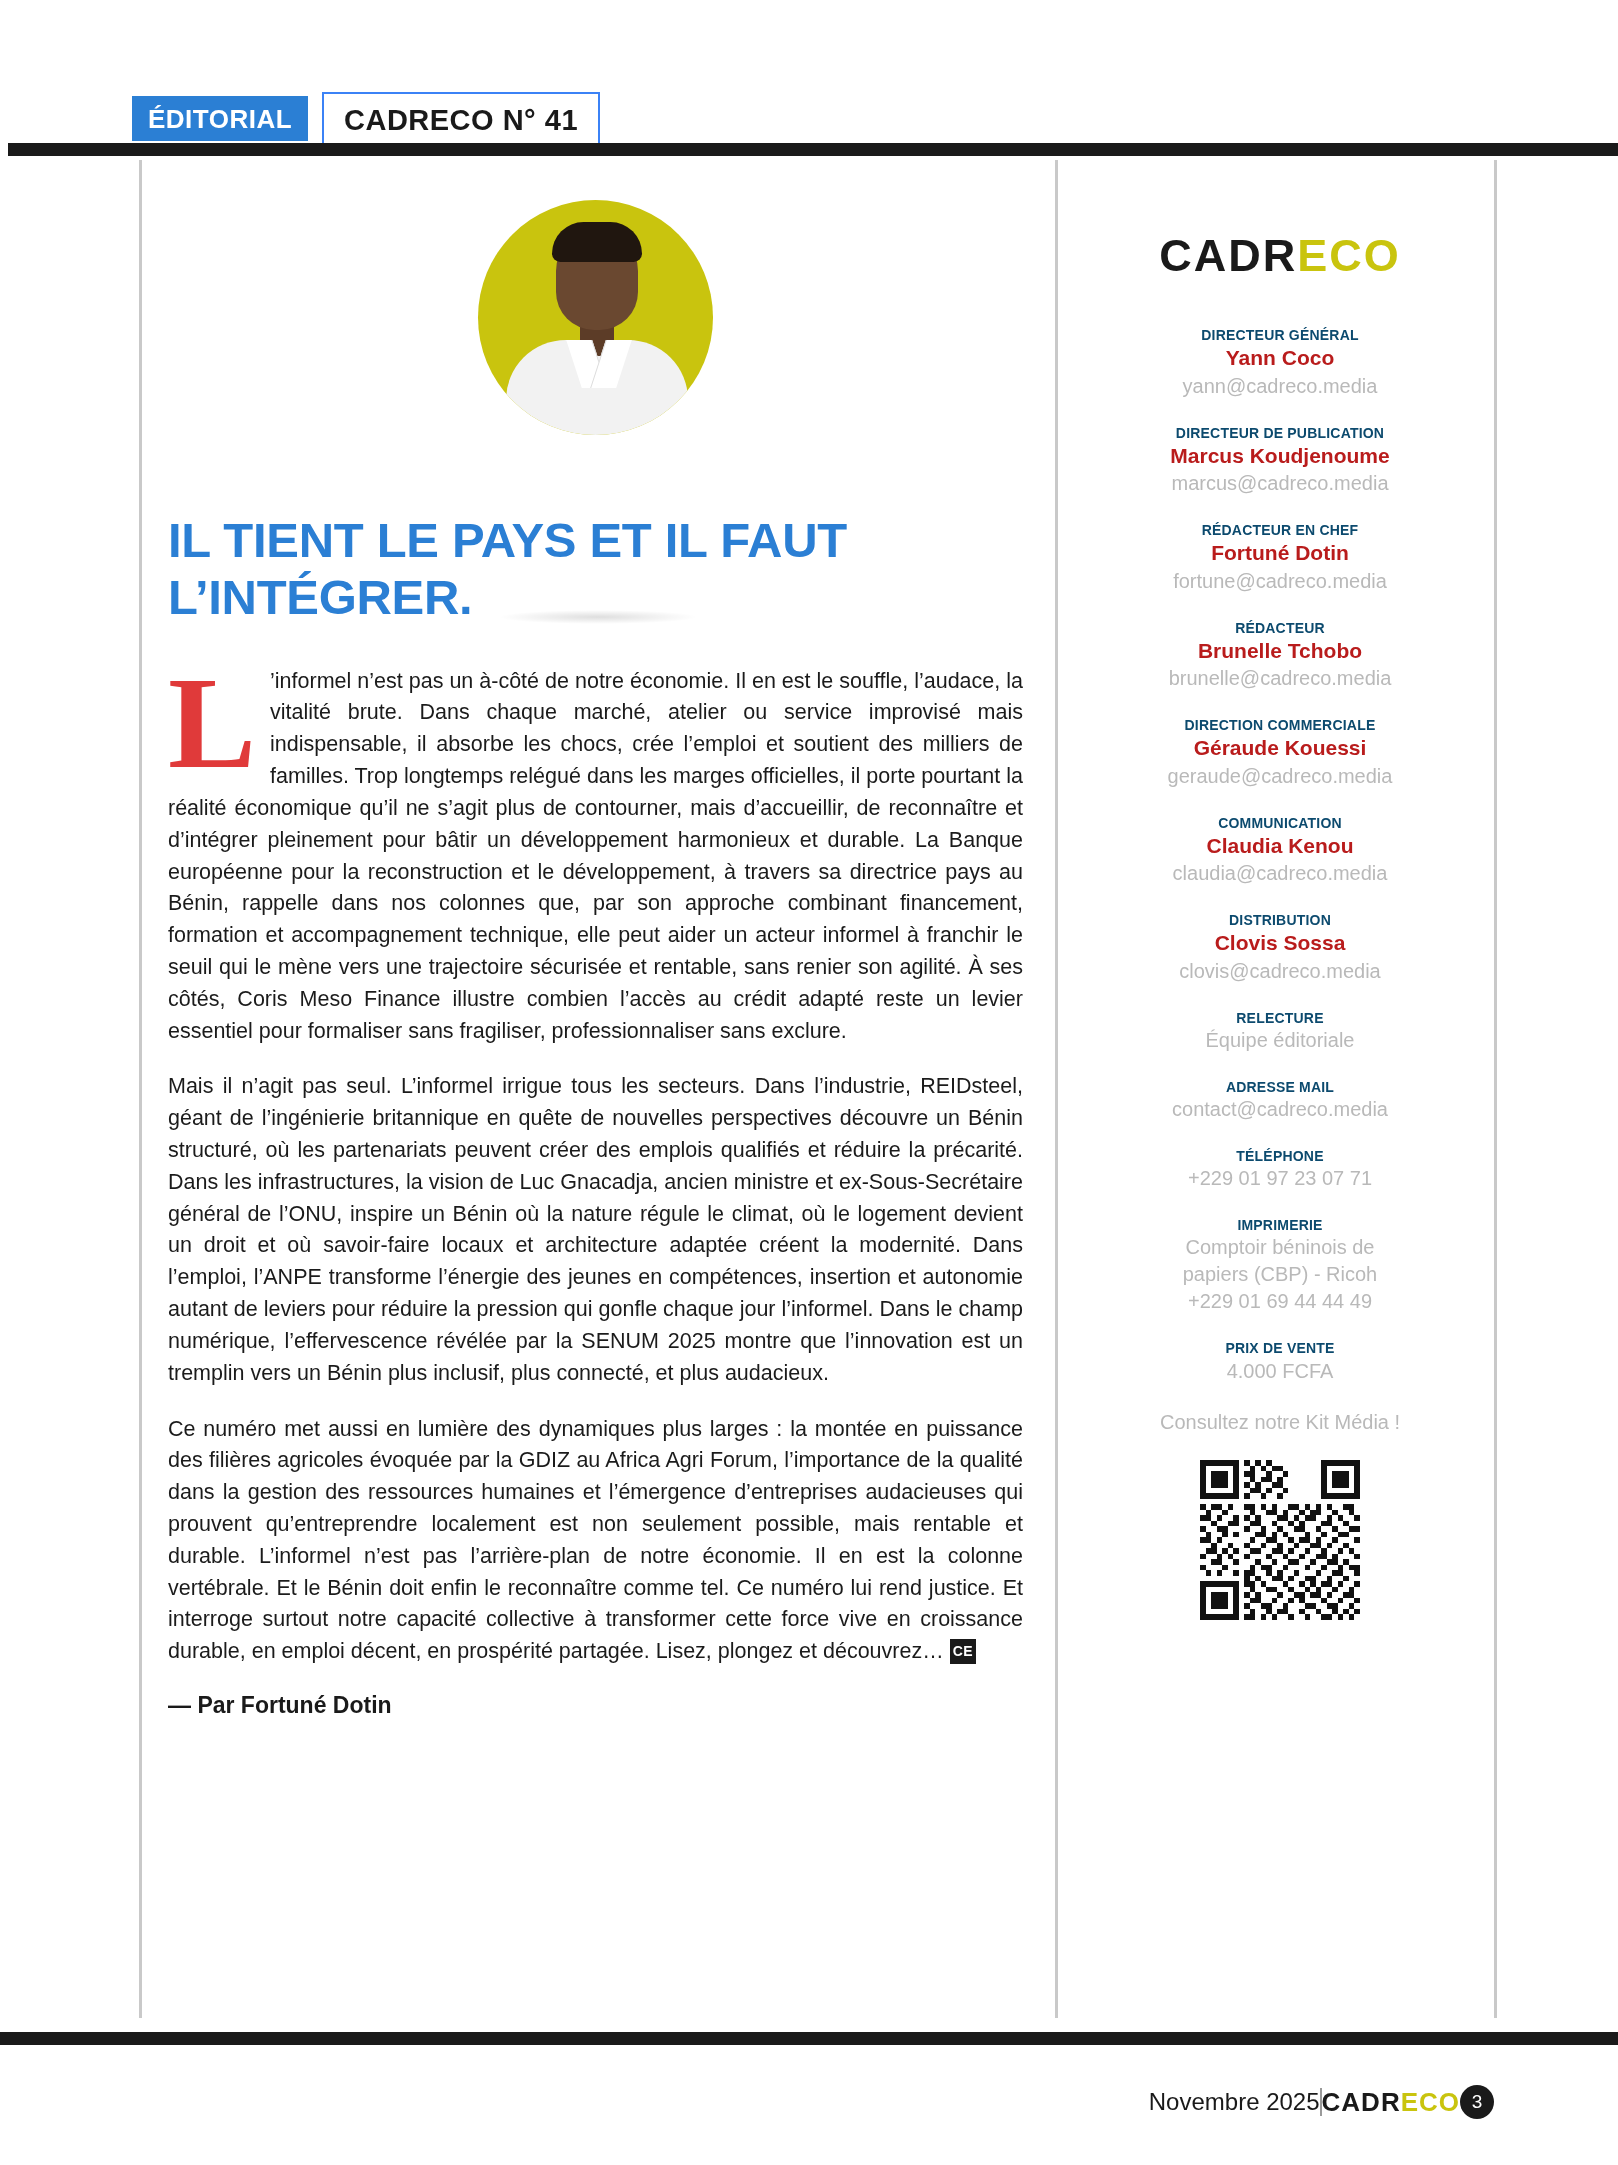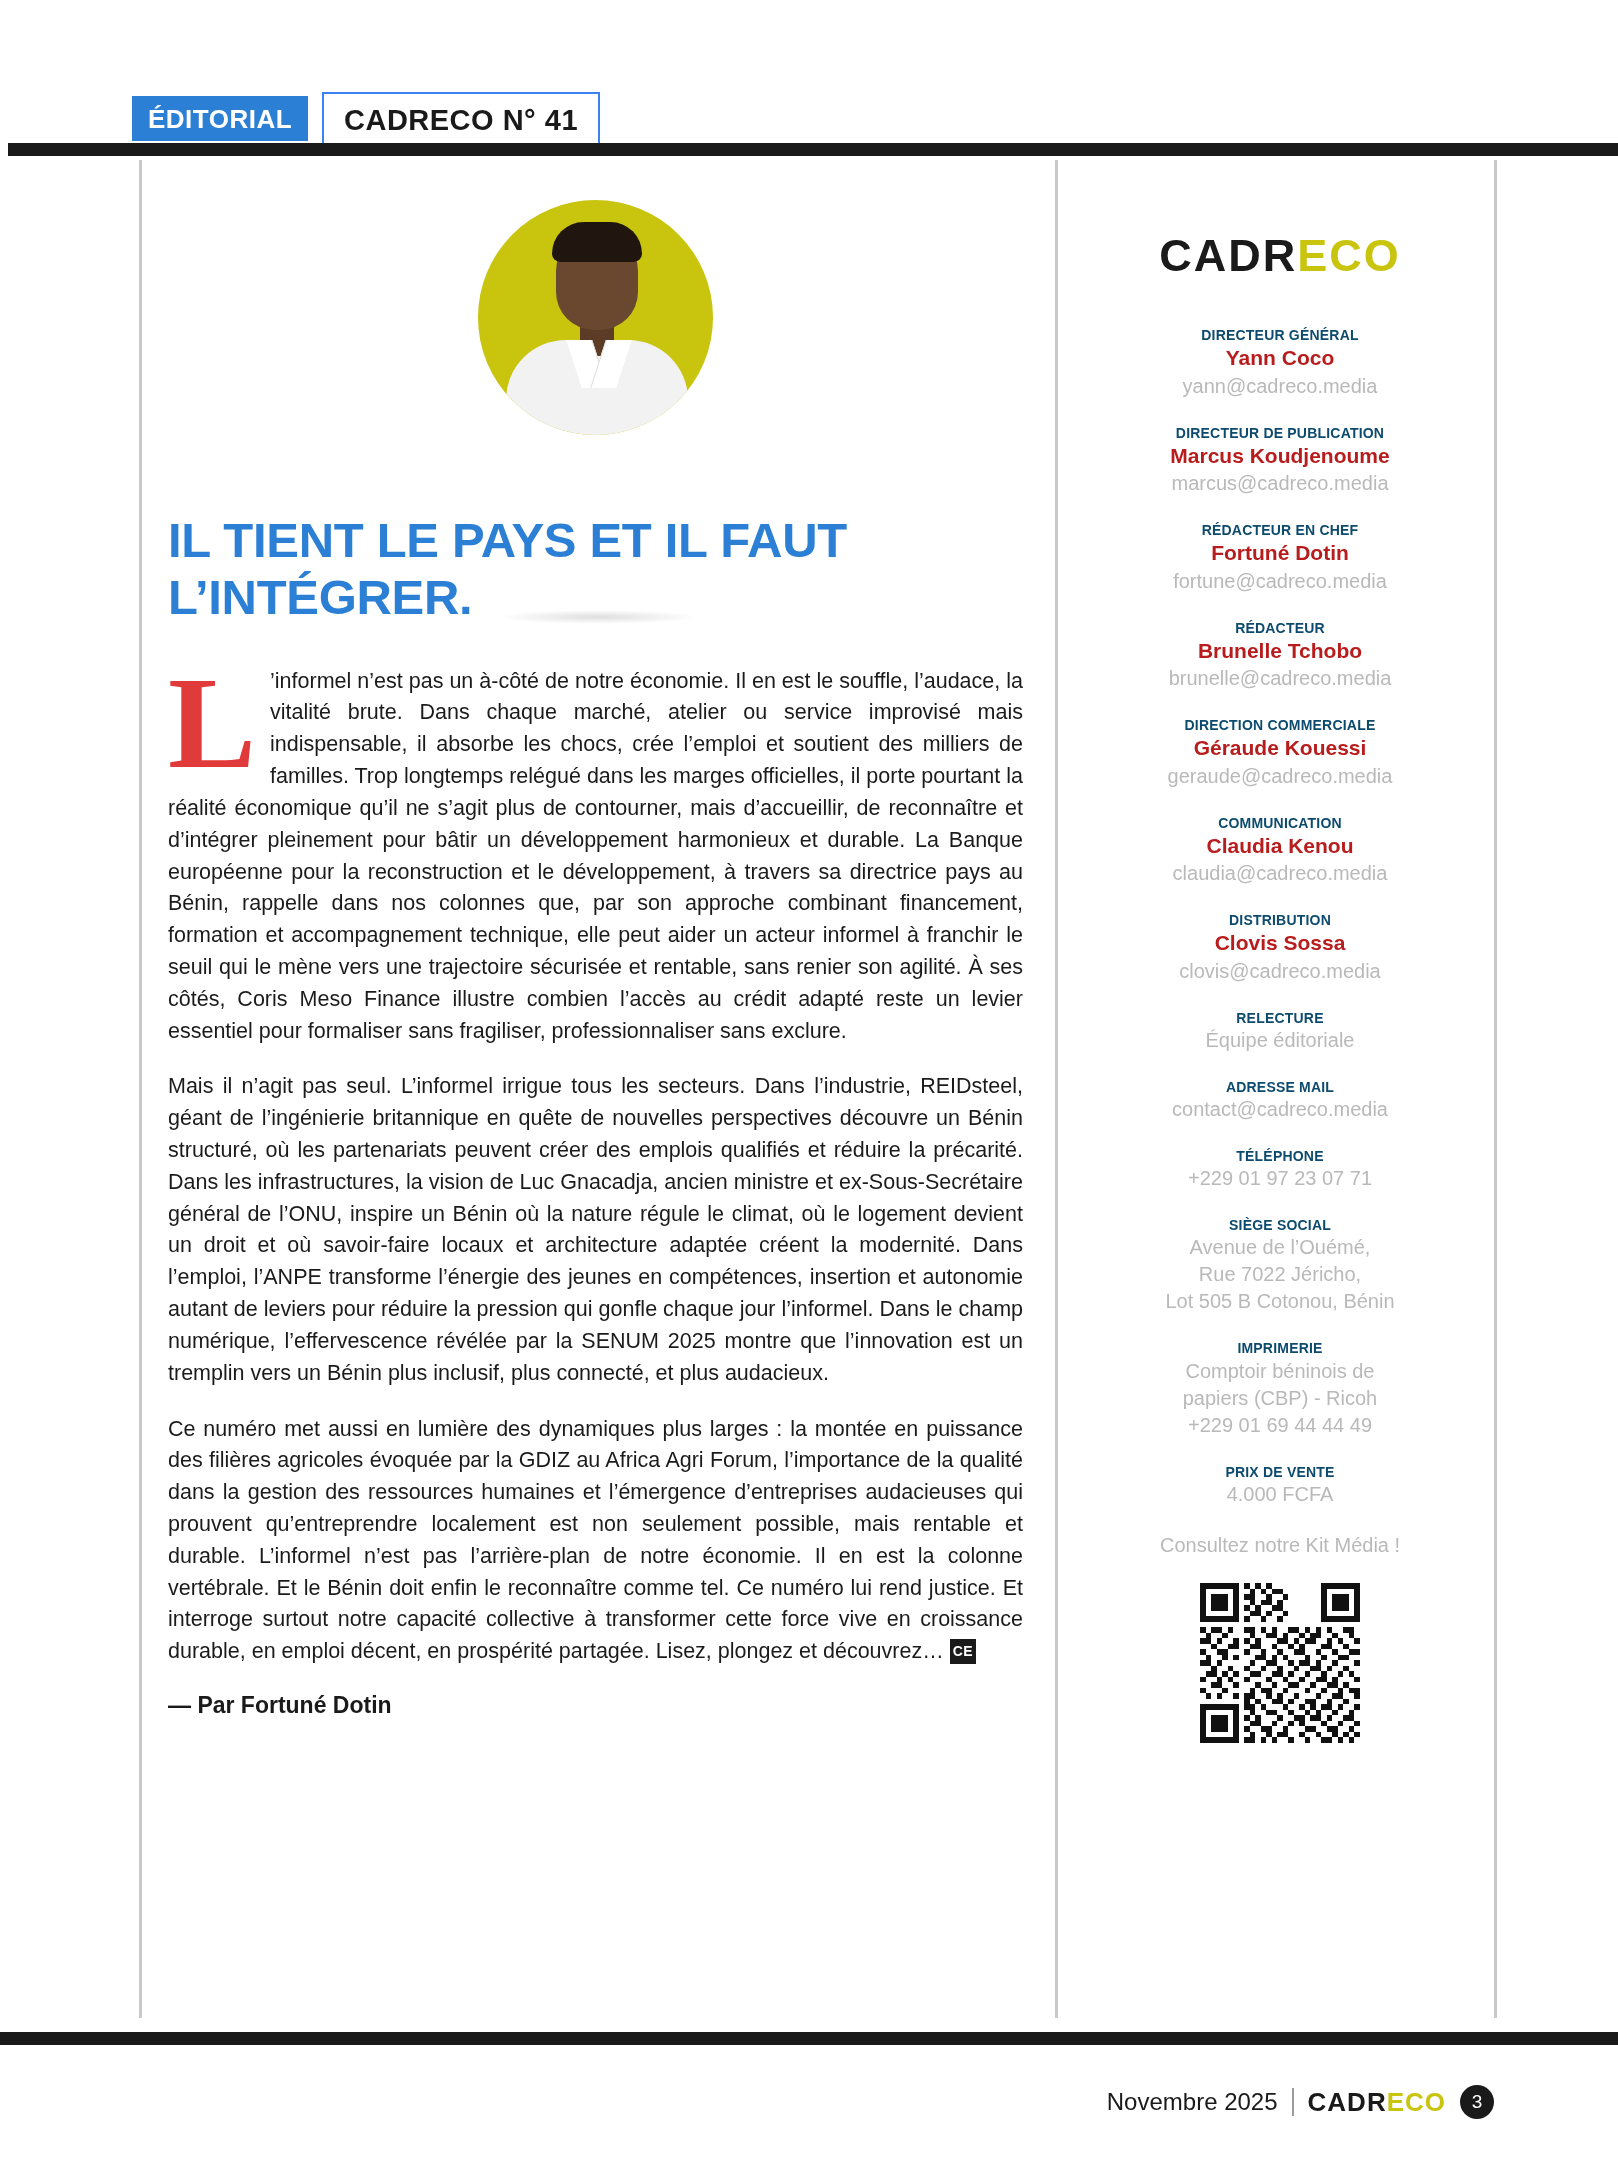--- a/index.html
+++ b/index.html
@@ -242,21 +242,20 @@
     position: absolute;
     left: 0; top: 2032px;
     width: 1618px; height: 13px;
     background: #1a1a1a;
   }
   .footer {
     position: absolute;
     right: 124px; top: 2085px;
     display: flex;
     align-items: center;
-    gap: 14px;
     font-size: 24px;
     color: #1a1a1a;
   }
   .footer .sep {
     width: 2px; height: 28px;
     background: #9a9a9a;
     display: inline-block;
   }
   .footer .flogo {
     font-size: 26px;
@@ -360,26 +359,20 @@
         <div class="mh-role">RELECTURE</div>
         <div class="mh-sub" style="white-space: pre-line;">Équipe éditoriale</div>
       </div>
       <div class="masthead-block">
         <div class="mh-role">ADRESSE MAIL</div>
         <div class="mh-sub" style="white-space: pre-line;">contact@cadreco.media</div>
       </div>
       <div class="masthead-block">
         <div class="mh-role">TÉLÉPHONE</div>
         <div class="mh-sub" style="white-space: pre-line;">+229 01 97 23 07 71</div>
-      </div>
-      <div class="masthead-block">
-        <div class="mh-role">SIÈGE SOCIAL</div>
-        <div class="mh-sub" style="white-space: pre-line;">Avenue de l’Ouémé,
-Rue 7022 Jéricho,
-Lot 505 B  Cotonou, Bénin</div>
       </div>
       <div class="masthead-block">
         <div class="mh-role">IMPRIMERIE</div>
         <div class="mh-sub" style="white-space: pre-line;">Comptoir béninois de
 papiers (CBP) - Ricoh
 +229 01 69 44 44 49</div>
       </div>
       <div class="masthead-block">
         <div class="mh-role">PRIX DE VENTE</div>
         <div class="mh-sub" style="white-space: pre-line;">4.000 FCFA</div>

